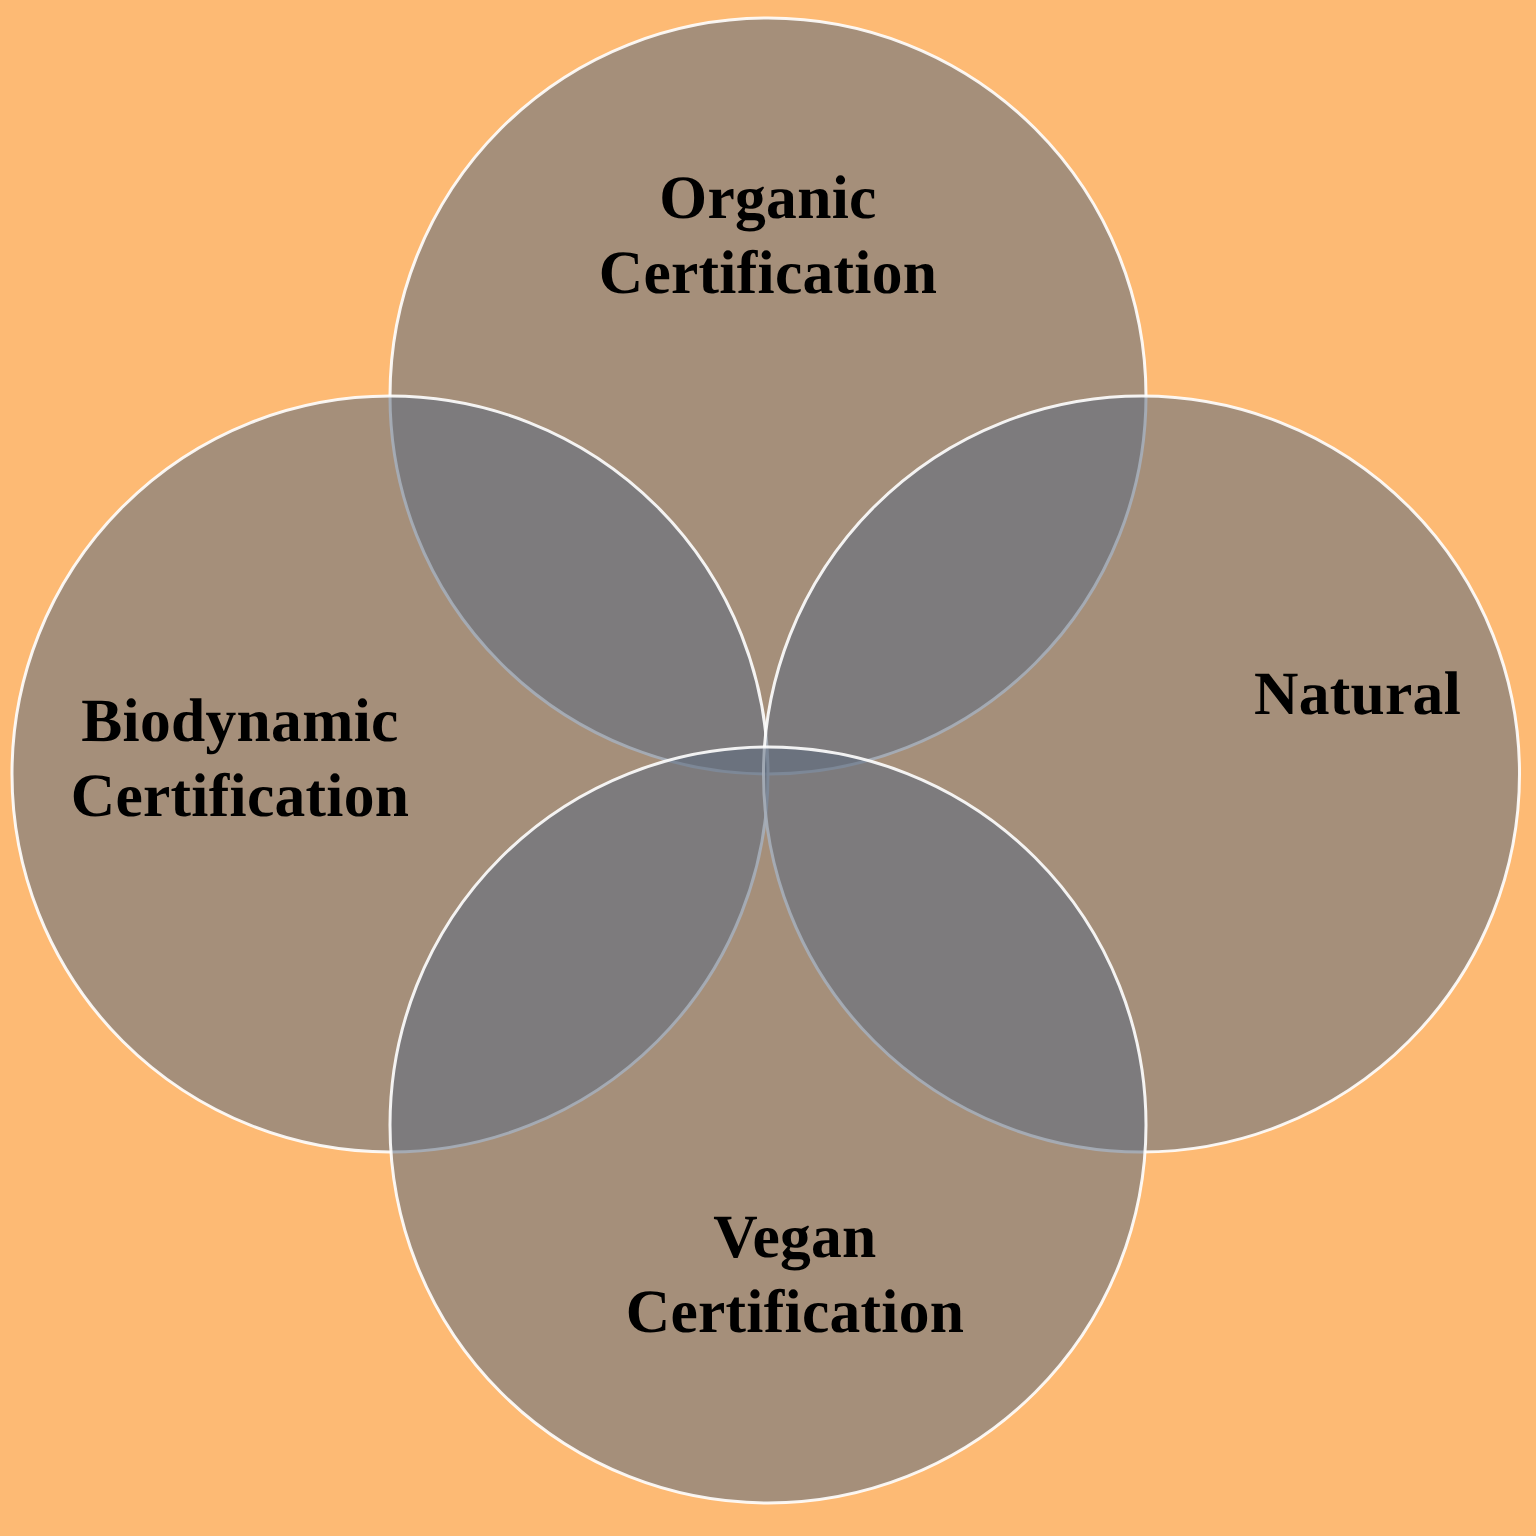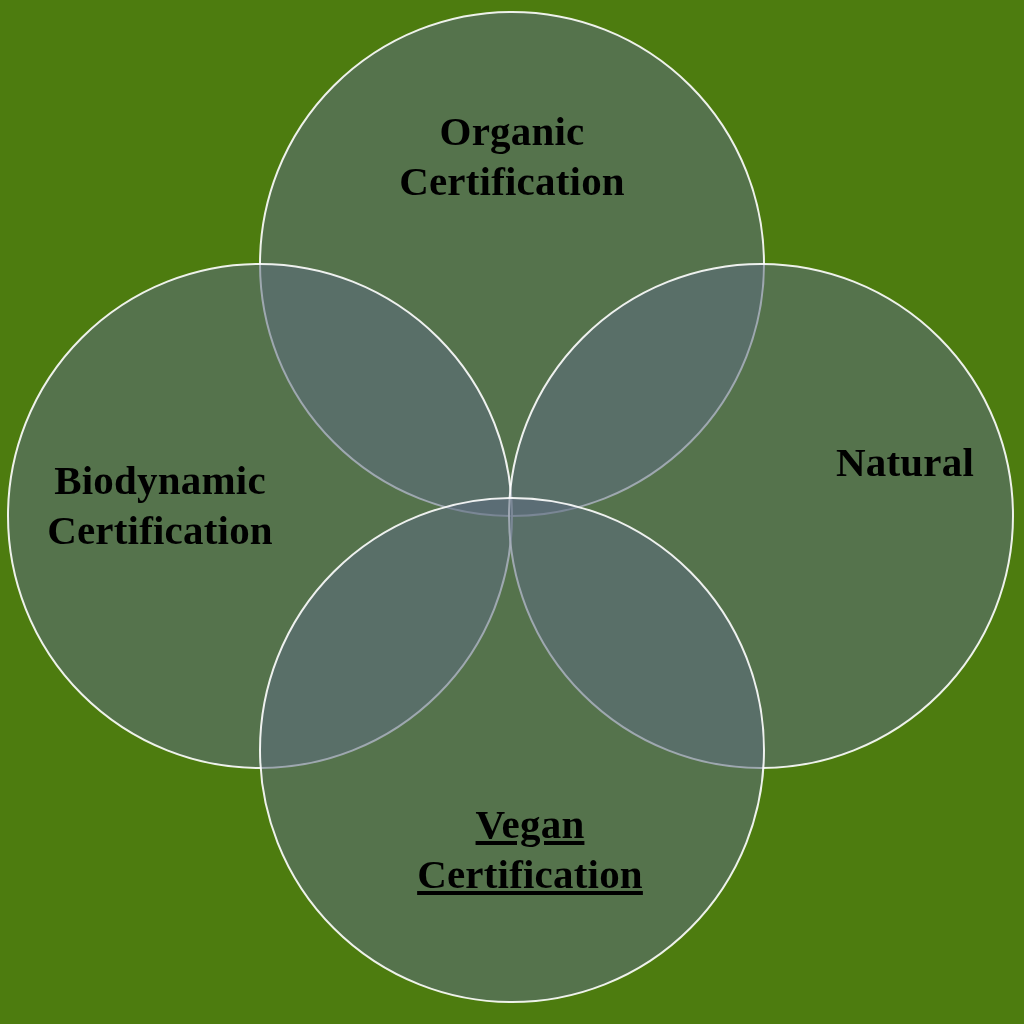--- a/index.html
+++ b/index.html
@@ -68,36 +68,36 @@
   #label-vegan {
     left: 380px;
     top: 799px;
     width: 300px;
     font-size: 41px;
   }
 </style>
 </head>
 <body>
 
-<div id="venn-stage" style="background: #4d7c0f;">
+<div id="venn-stage" style="background: #fdba74;">
 
   <svg id="venn-svg" viewBox="0 0 1024 1024" aria-hidden="true">
     <g id="venn-circle-group">
       <circle id="circle-organic" cx="512" cy="264" r="252" fill="#5c6b80" fill-opacity="0.55" stroke="#ffffff" stroke-width="2" stroke-opacity="0.9"></circle>
       <circle id="circle-biodynamic" cx="260" cy="516" r="252" fill="#5c6b80" fill-opacity="0.55" stroke="#ffffff" stroke-width="2" stroke-opacity="0.9"></circle>
       <circle id="circle-natural" cx="761" cy="516" r="252" fill="#5c6b80" fill-opacity="0.55" stroke="#ffffff" stroke-width="2" stroke-opacity="0.9"></circle>
       <circle id="circle-vegan" cx="512" cy="750" r="252" fill="#5c6b80" fill-opacity="0.55" stroke="#ffffff" stroke-width="2" stroke-opacity="0.9"></circle>
     </g>
   </svg>
 
   <div class="venn-label" id="label-organic" style="color: rgb(0, 0, 0);">Organic
 Certification</div>
 
   <div class="venn-label" id="label-biodynamic" style="color: rgb(0, 0, 0);">Biodynamic
 Certification</div>
 
   <div class="venn-label" id="label-natural-main" style="color: rgb(0, 0, 0);">Natural</div>
 
 
-  <div class="venn-label" id="label-vegan" style="color: rgb(0, 0, 0); text-decoration: underline;">Vegan
+  <div class="venn-label" id="label-vegan" style="color: rgb(0, 0, 0);">Vegan
 Certification</div>
 
 </div>
 
 </body></html>

